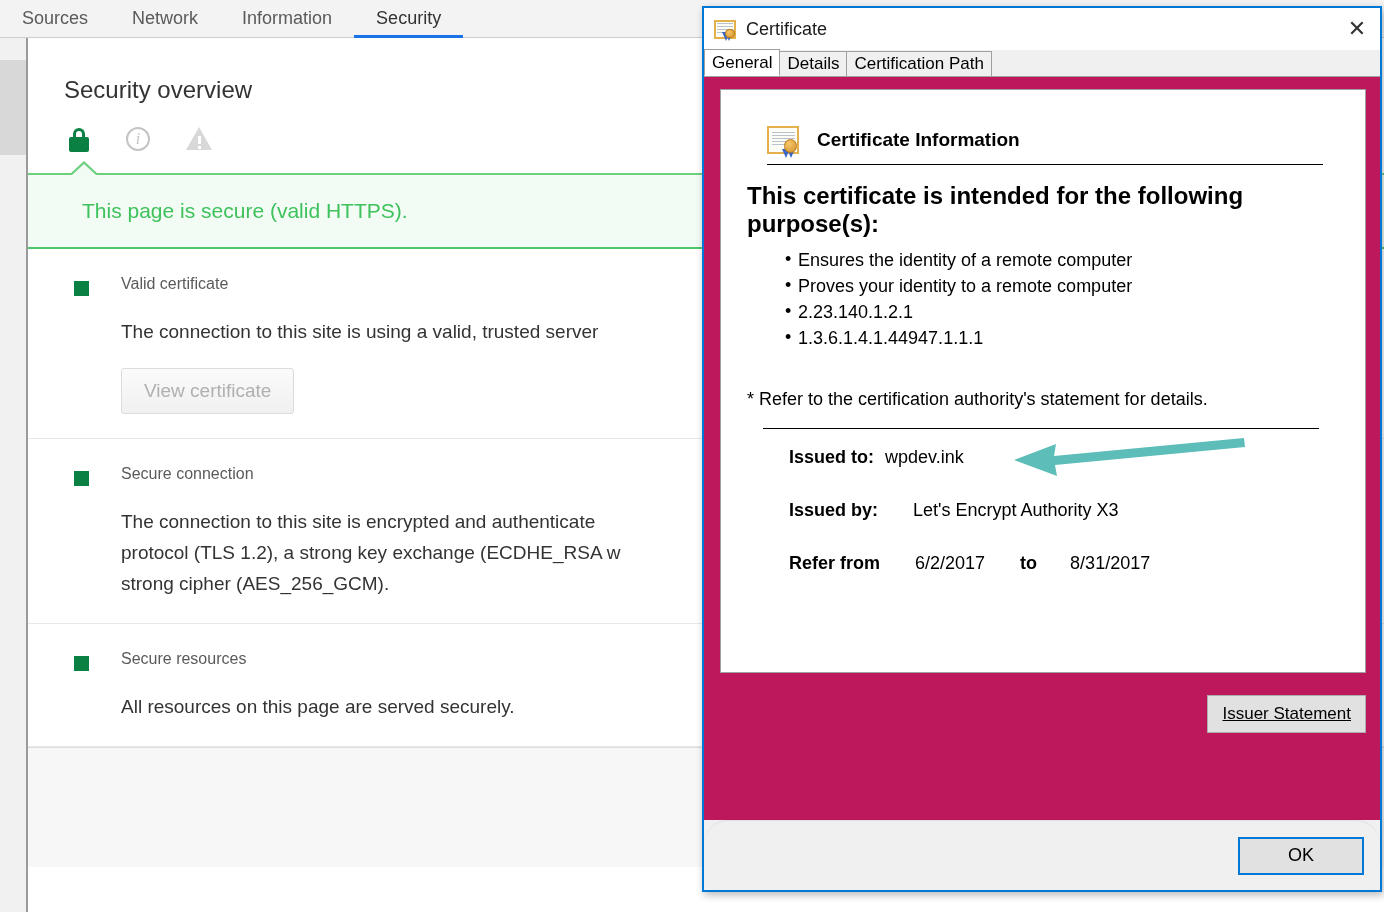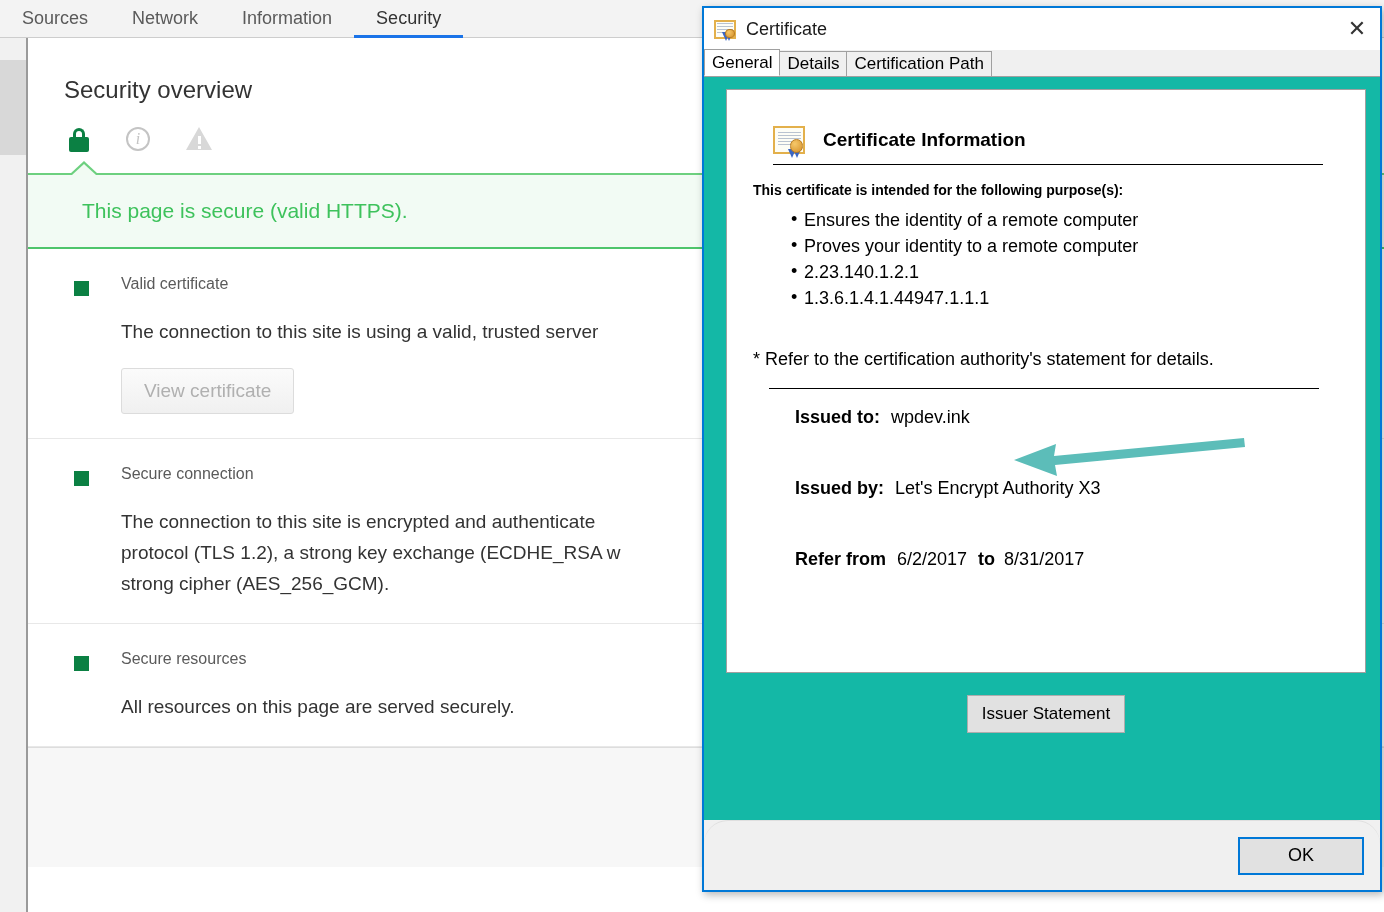--- a/index.html
+++ b/index.html
@@ -185,65 +185,65 @@
     background: #f0f0f0;
     border: 1px solid #a0a0a0; border-bottom: none;
     margin-right: -1px;
   }
   .dtab.active {
     background: #ffffff; height: 27px;
     position: relative; z-index: 2;
     border-bottom: 1px solid #ffffff;
   }
   .dlg-pane {
-    flex: 1 1 auto; background: #14b8a6;
-    padding: 12px 14px 0 22px;
+    flex: 1 1 auto; background: #be185d;
+    padding: 12px 14px 0 16px;
     position: relative;
   }
   .cert-box {
     background: #ffffff;
     border: 1px solid #a0a0a0;
     height: 584px;
     padding: 18px 22px;
     position: relative;
   }
   .ci-row { display: flex; align-items: center; margin: 18px 0 0 24px; }
   .cert-icon-lg { width: 32px; height: 28px; position: relative; flex: 0 0 auto; }
   .ci-title {
     font-size: 19px; font-weight: bold; color: #000000; margin-left: 18px;
   }
   .ci-rule { height: 1px; background: #000000; margin: 10px 20px 0 24px; }
   .purpose-head {
-    font-size: 14px; font-weight: bold; color: #000000;
+    font-size: 24px; font-weight: bold; color: #000000;
     margin: 17px 0 0 4px;
   }
   .purpose-list { margin: 9px 0 0 42px; list-style: none; }
   .purpose-list li {
     font-size: 18px; color: #000000; line-height: 26px;
     position: relative; padding-left: 13px;
   }
   .purpose-list li::before {
     content: "\2022"; position: absolute; left: 0; top: -1px;
   }
   .refer-note {
     font-size: 18px; color: #000000; margin: 38px 0 0 4px;
   }
   .fields-rule { height: 1px; background: #000000; margin: 18px 24px 0 20px; }
   .field-row {
     display: flex; align-items: baseline; margin: 18px 0 0 46px; text-align: center;
   }
-  .field-row.spaced { margin-top: 50px; }
+  .field-row.spaced { margin-top: 32px; gap: 24px; }
   .field-label {
     font-size: 18px; font-weight: bold; color: #000000; white-space: nowrap;
   }
   .field-value {
     font-size: 18px; color: #000000; margin-left: 11px; white-space: nowrap;
   }
   .field-value.gapped { margin-left: 9px; }
-  .issuer-btn-wrap { display: flex; justify-content: center; margin-top: 22px; }
+  .issuer-btn-wrap { display: flex; justify-content: flex-end; margin-top: 22px; text-decoration: underline; }
   .issuer-btn {
     background: #e1e1e1; border: 1px solid #adadad;
     font-size: 17px; color: #000000; padding: 8px 14px;
     font-family: "Liberation Sans", sans-serif;
   }
   .dlg-footer {
     flex: 0 0 auto; height: 70px; background: #f0f0f0;
     border-top: 1px solid #dfdfdf;
     display: flex; align-items: center; justify-content: flex-end;
     padding-right: 16px;

